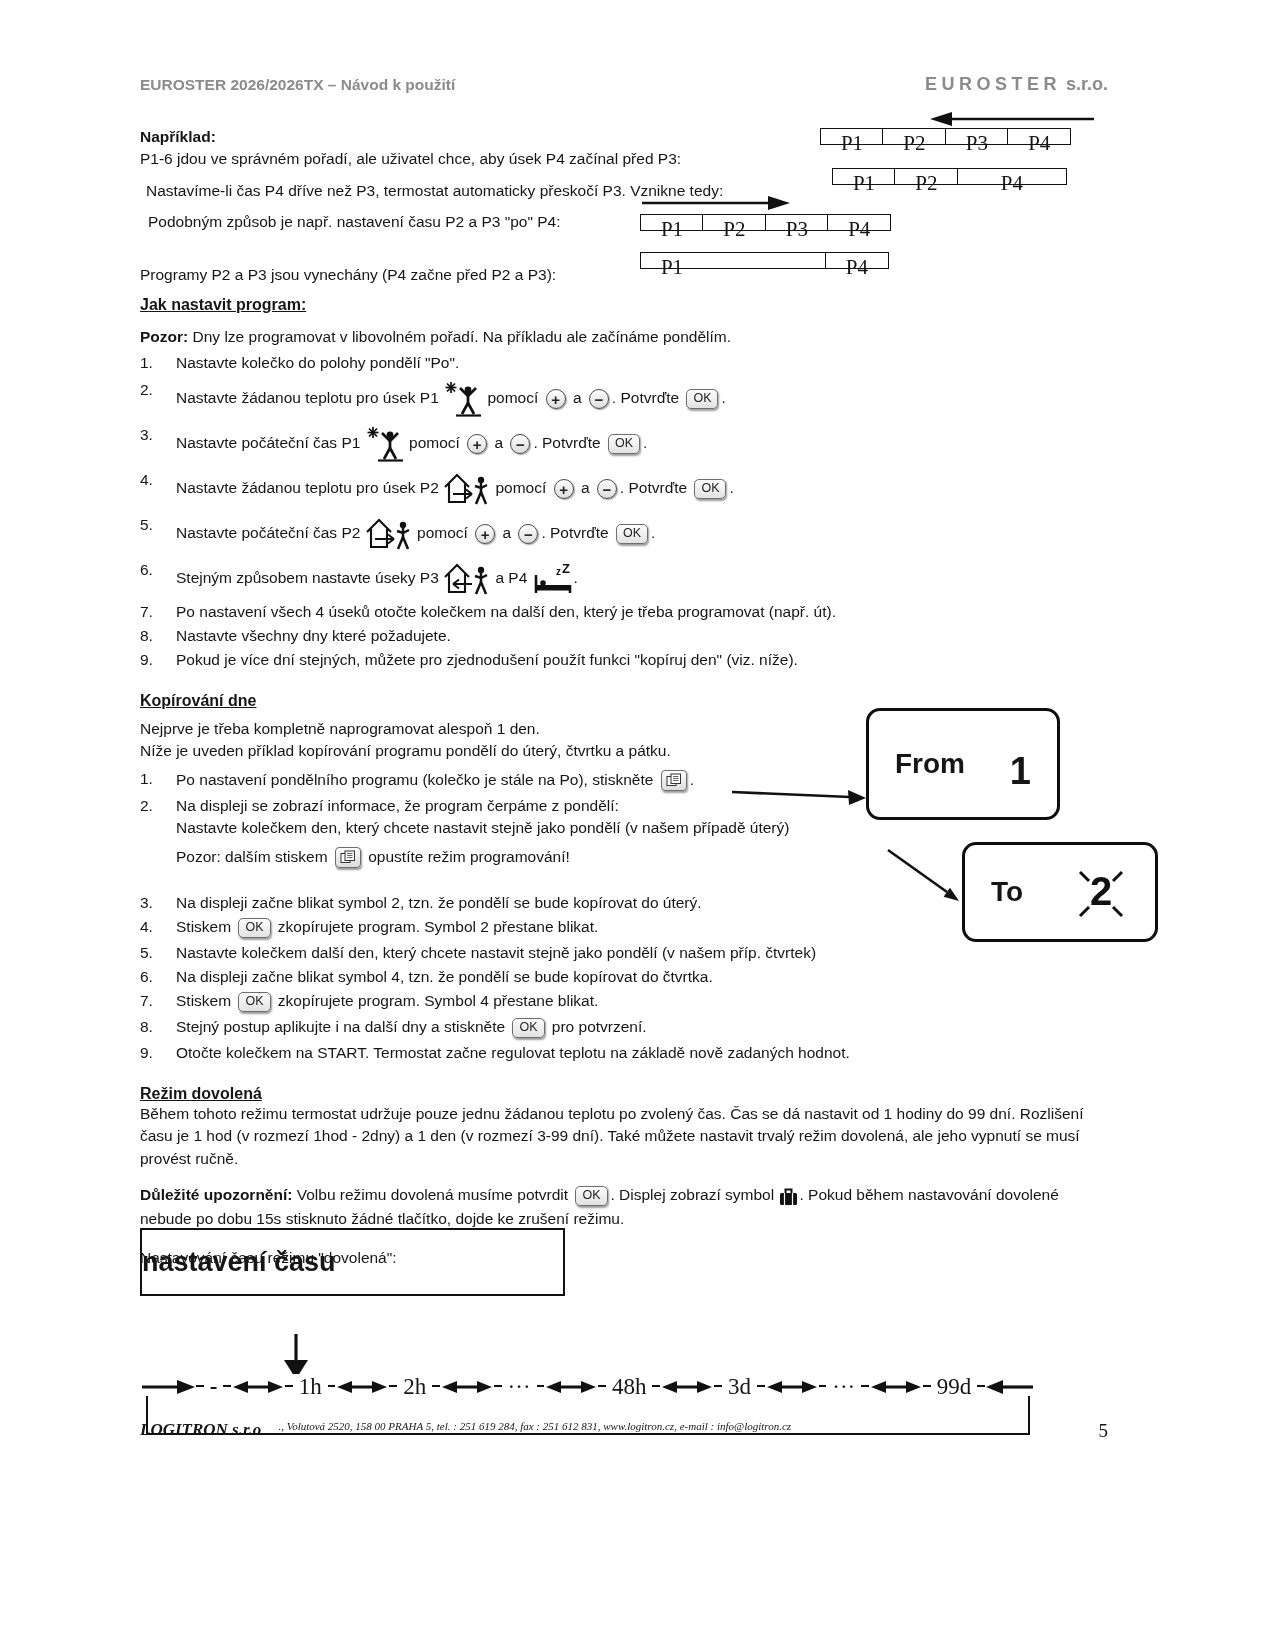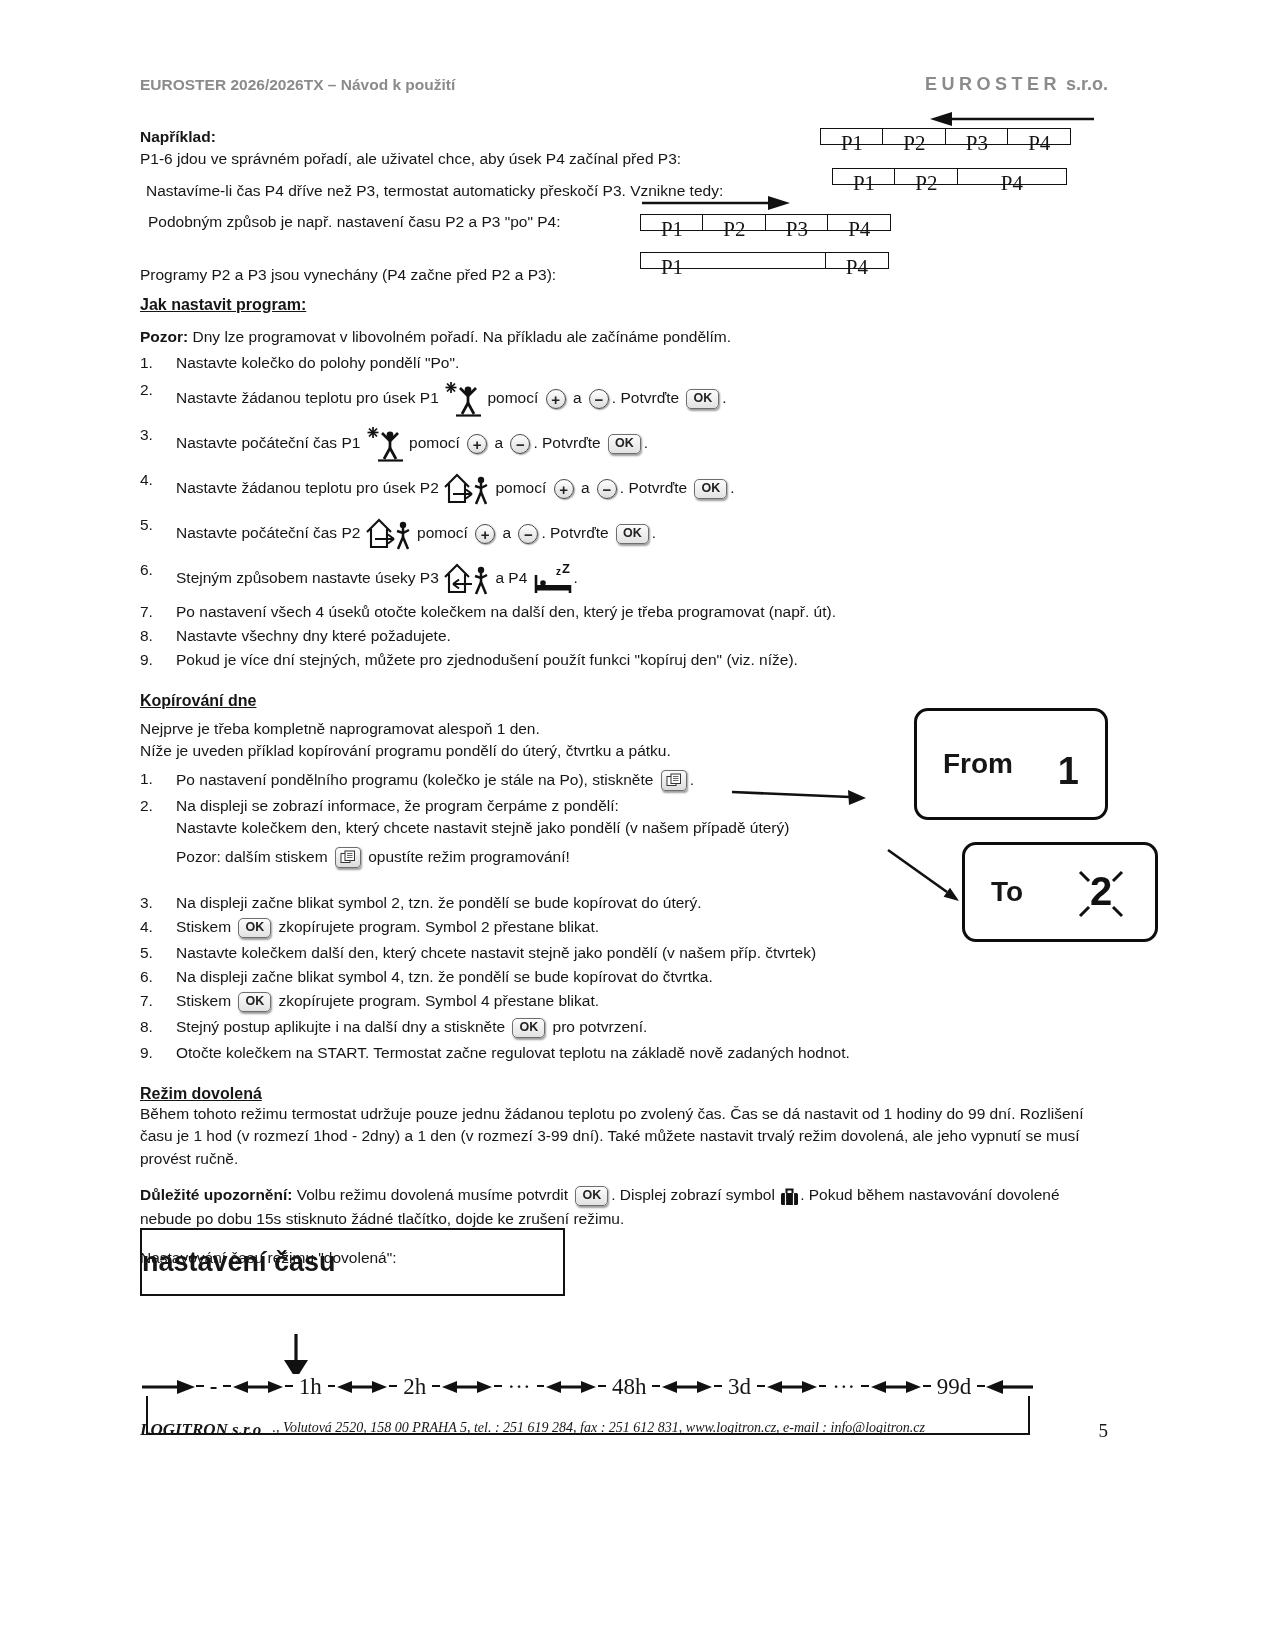--- a/index.html
+++ b/index.html
@@ -21,21 +21,21 @@
   .w1{width:64px}.w2{width:110px}
   .gapcell{width:124px;border-left:none !important;border-right:none !important}
   
   .sec-h{font-size:16px;font-weight:bold;text-decoration:underline}
   .step{display:flex;margin-top:6px}
   .step .num{flex:none;width:36px}
   .step .stext{flex:1}
   .tallrow{margin-top:9px}
   .icon{display:inline-block;vertical-align:middle}
   .ok-btn{display:inline-block;vertical-align:middle;border:1.5px solid #6e6e6e;border-radius:5px;padding:0 6px;height:20px;
-          line-height:17px;font-size:12.5px;font-weight:bold;color:#222;
+          line-height:17px;font-size:12.5px;font-weight:normal;color:#222;
           background:linear-gradient(#fdfdfd,#e2e2e2);box-shadow:1px 1.5px 2px #9c9c9c;margin:0 3px}
   .circle-btn{display:inline-flex;align-items:center;justify-content:center;vertical-align:middle;width:20px;height:20px;
           border:1.6px solid #4a4a4a;border-radius:50%;font-size:15px;font-weight:bold;color:#222;
           background:linear-gradient(#ffffff,#dcdcdc);box-shadow:1px 1px 1.5px #9c9c9c;margin:0 3px}
   .copy-btn{display:inline-block;vertical-align:middle;border:1.5px solid #6e6e6e;border-radius:4px;padding:2px 4px 0;height:21px;
           background:linear-gradient(#fdfdfd,#dcdcdc);box-shadow:1px 1.5px 2px #9c9c9c;margin:0 3px}
   
   .rbox{position:absolute;border:3.5px solid #0d0d0d;border-radius:14px;background:#fff;display:flex;align-items:center;justify-content:space-between;padding:0 26px}
   .rbox .rlabel{font-size:28px;font-weight:bold}
   .rbox .rvalue{font-size:38px;font-weight:bold;margin-top:14px}
@@ -43,21 +43,21 @@
   .nbox{position:absolute;left:140px;top:1228px;width:425px;height:68px;border:2.2px solid #111;
         display:flex;align-items:center;justify-content:flex-start}
   .nbox span{font-size:27px;font-weight:bold}
   .tl-wrap{position:absolute;left:140px;top:1372px;width:895px;height:66px}
   .tl-rect{position:absolute;left:6px;top:13px;width:884px;height:50px;border:2.5px solid #111}
   .tl-row{position:relative;display:flex;align-items:center;justify-content:space-between;width:895px;height:30px}
   .tl-label{background:#fff;padding:0 6px;font-family:"Liberation Serif",serif;font-size:23px;line-height:26px}
   
   .footer{position:absolute;top:1420px;left:140px;width:968px;display:flex;align-items:flex-start;font-family:"Liberation Serif",serif;font-style:italic}
   .f-co{font-weight:bold;font-size:17px}
-  .f-rest{font-size:14px;margin-left:11px}
+  .f-rest{font-size:11px;margin-left:17px}
   .f-page{margin-left:auto;font-style:normal;font-size:19px}
   svg{display:block}
   .inline-svg{display:inline-block;vertical-align:middle}
 </style>
 </head>
 <body>
 
 <div class="page">
 
   <div class="hdr">
@@ -374,21 +374,21 @@
         <span class="ok-btn">OK</span>
         <span>pro potvrzení.</span>
       </span>
     </div>
     <div class="step">
       <span class="num">9.</span>
       <span class="stext">Otočte kolečkem na START. Termostat začne regulovat teplotu na základě nově zadaných hodnot.</span>
     </div>
   </div>
 
-  <div class="rbox" style="left:914px;top:708px;width:194px;height:112px">
+  <div class="rbox" style="left:866px;top:708px;width:194px;height:112px">
     <span class="rlabel">From</span>
     <span class="rvalue">1</span>
   </div>
   <svg class="abs" style="left:730px;top:782px" width="140" height="26" viewBox="0 0 140 26">
     <line x1="2" y1="10" x2="120" y2="15" stroke="#111" stroke-width="2.6"></line>
     <polygon points="136,16 118,8 119,23" fill="#111"></polygon>
   </svg>
 
   <div class="rbox" style="left:962px;top:842px;width:196px;height:100px">
     <span class="rlabel">To</span>

